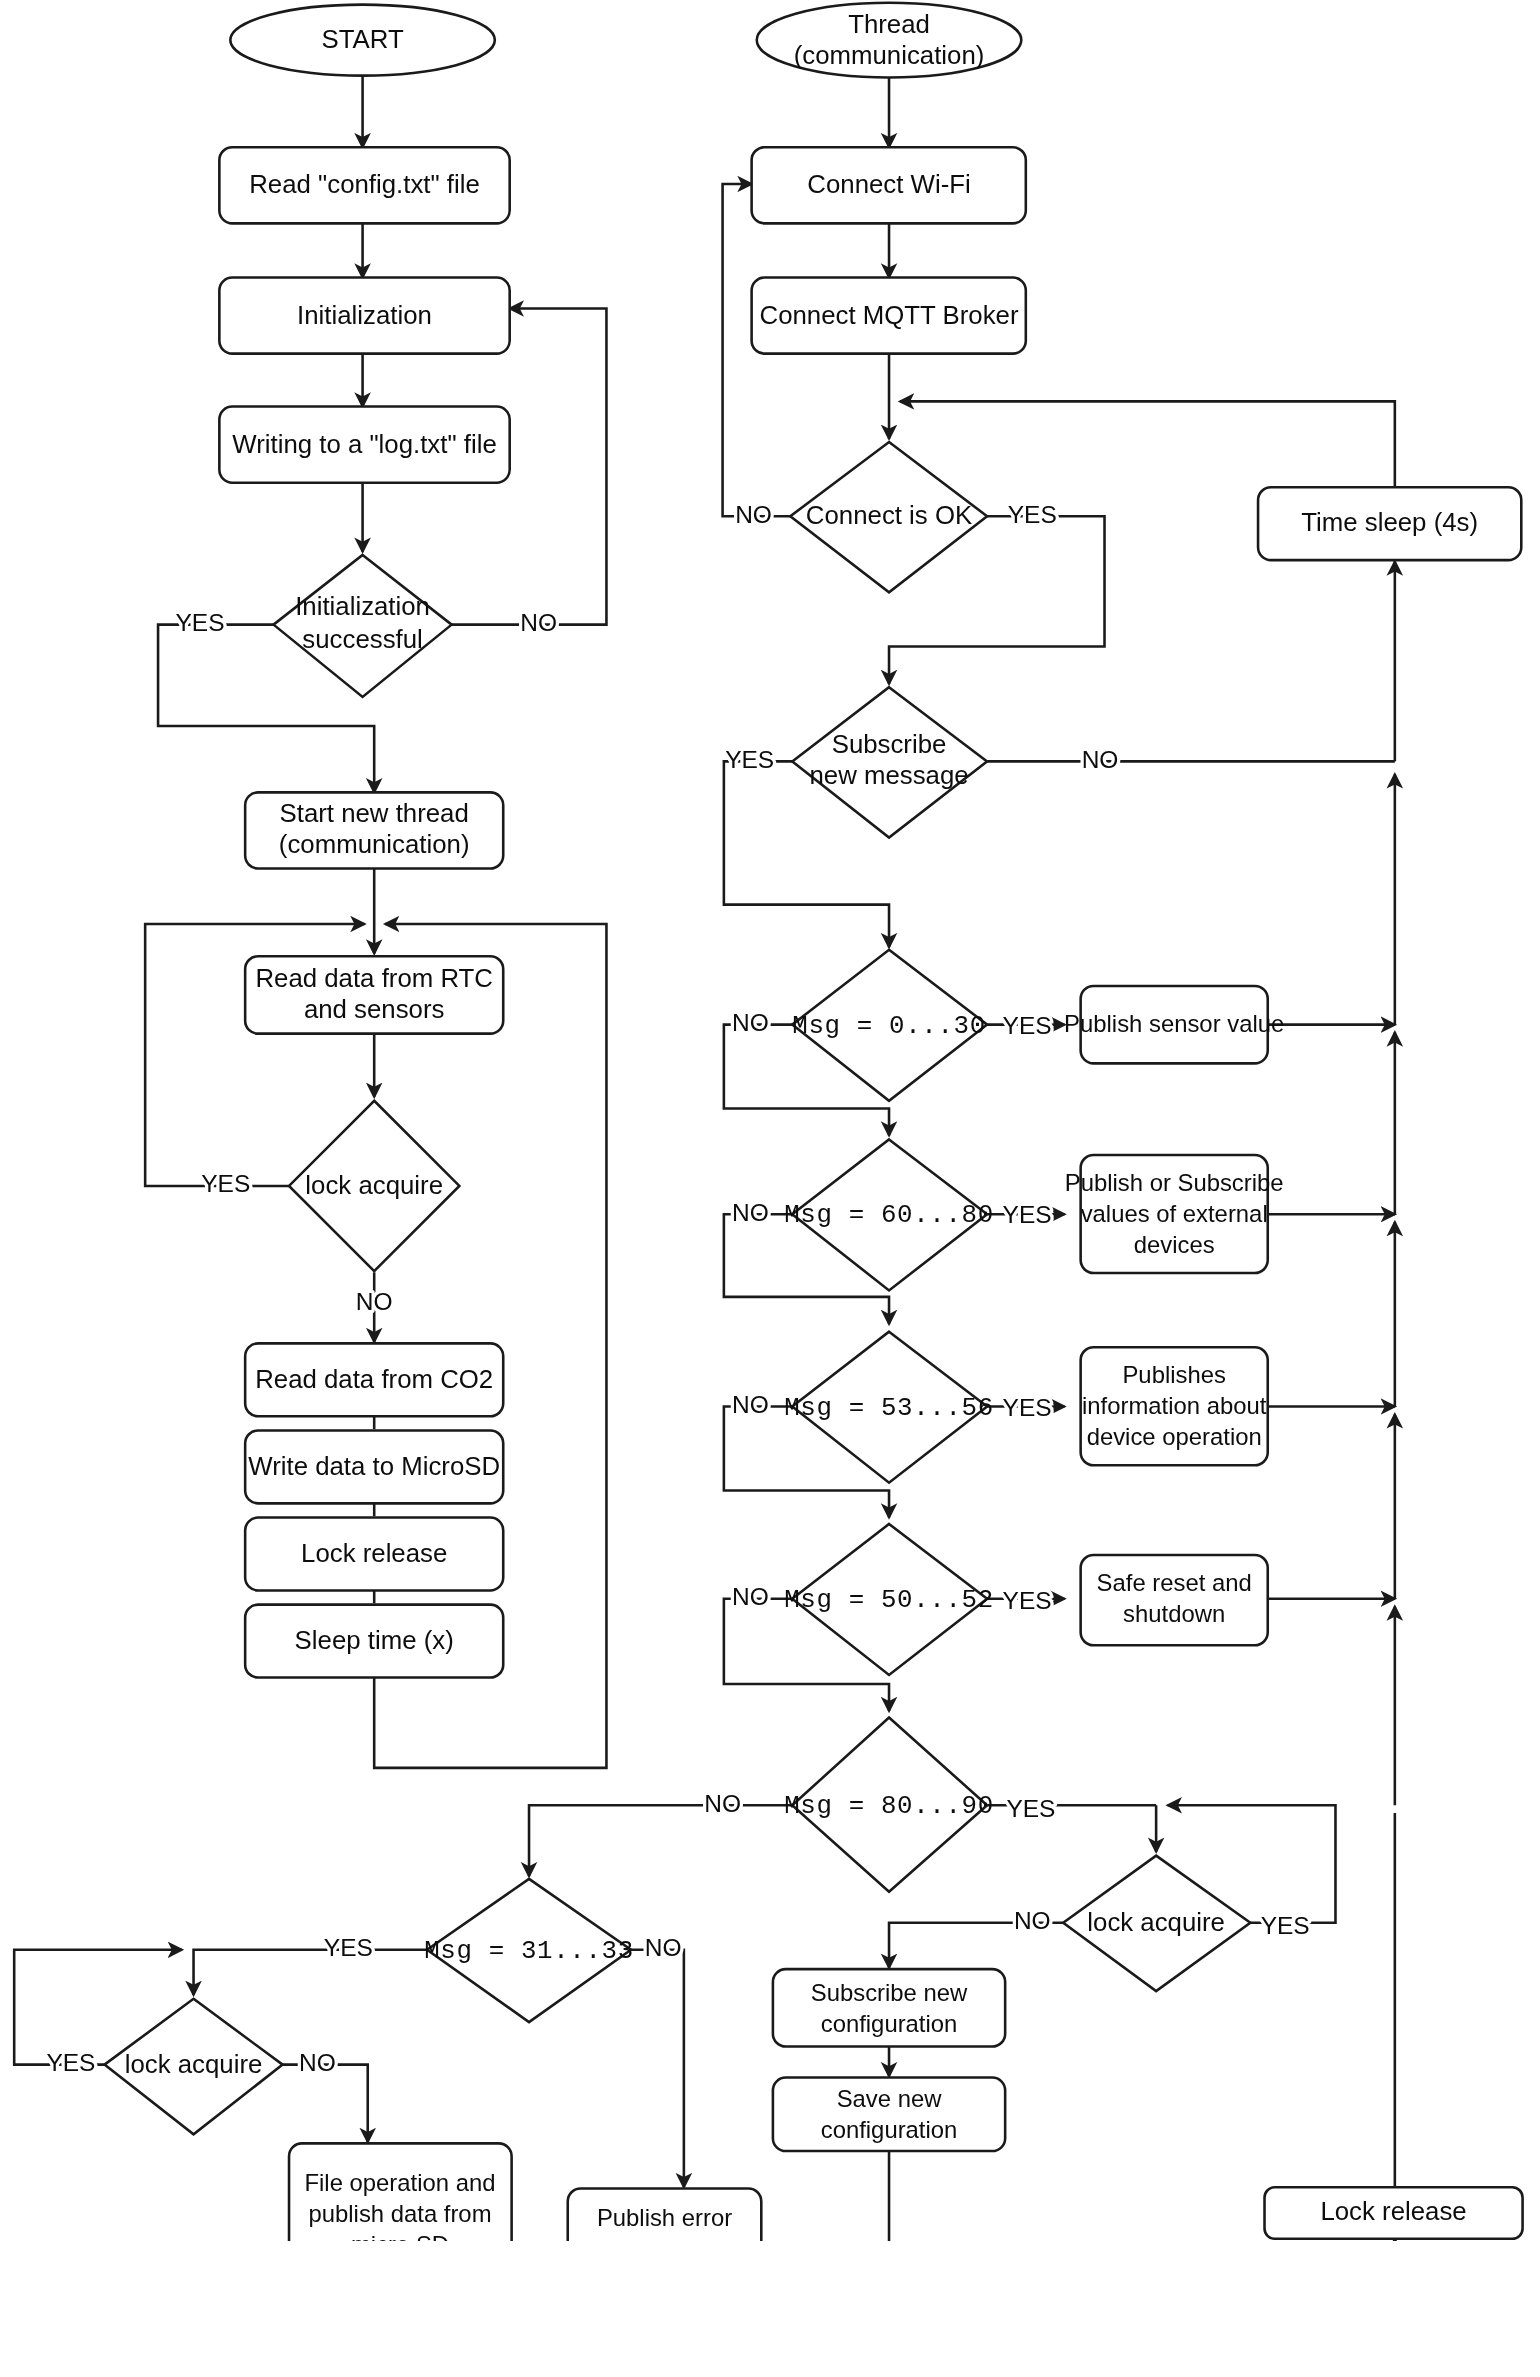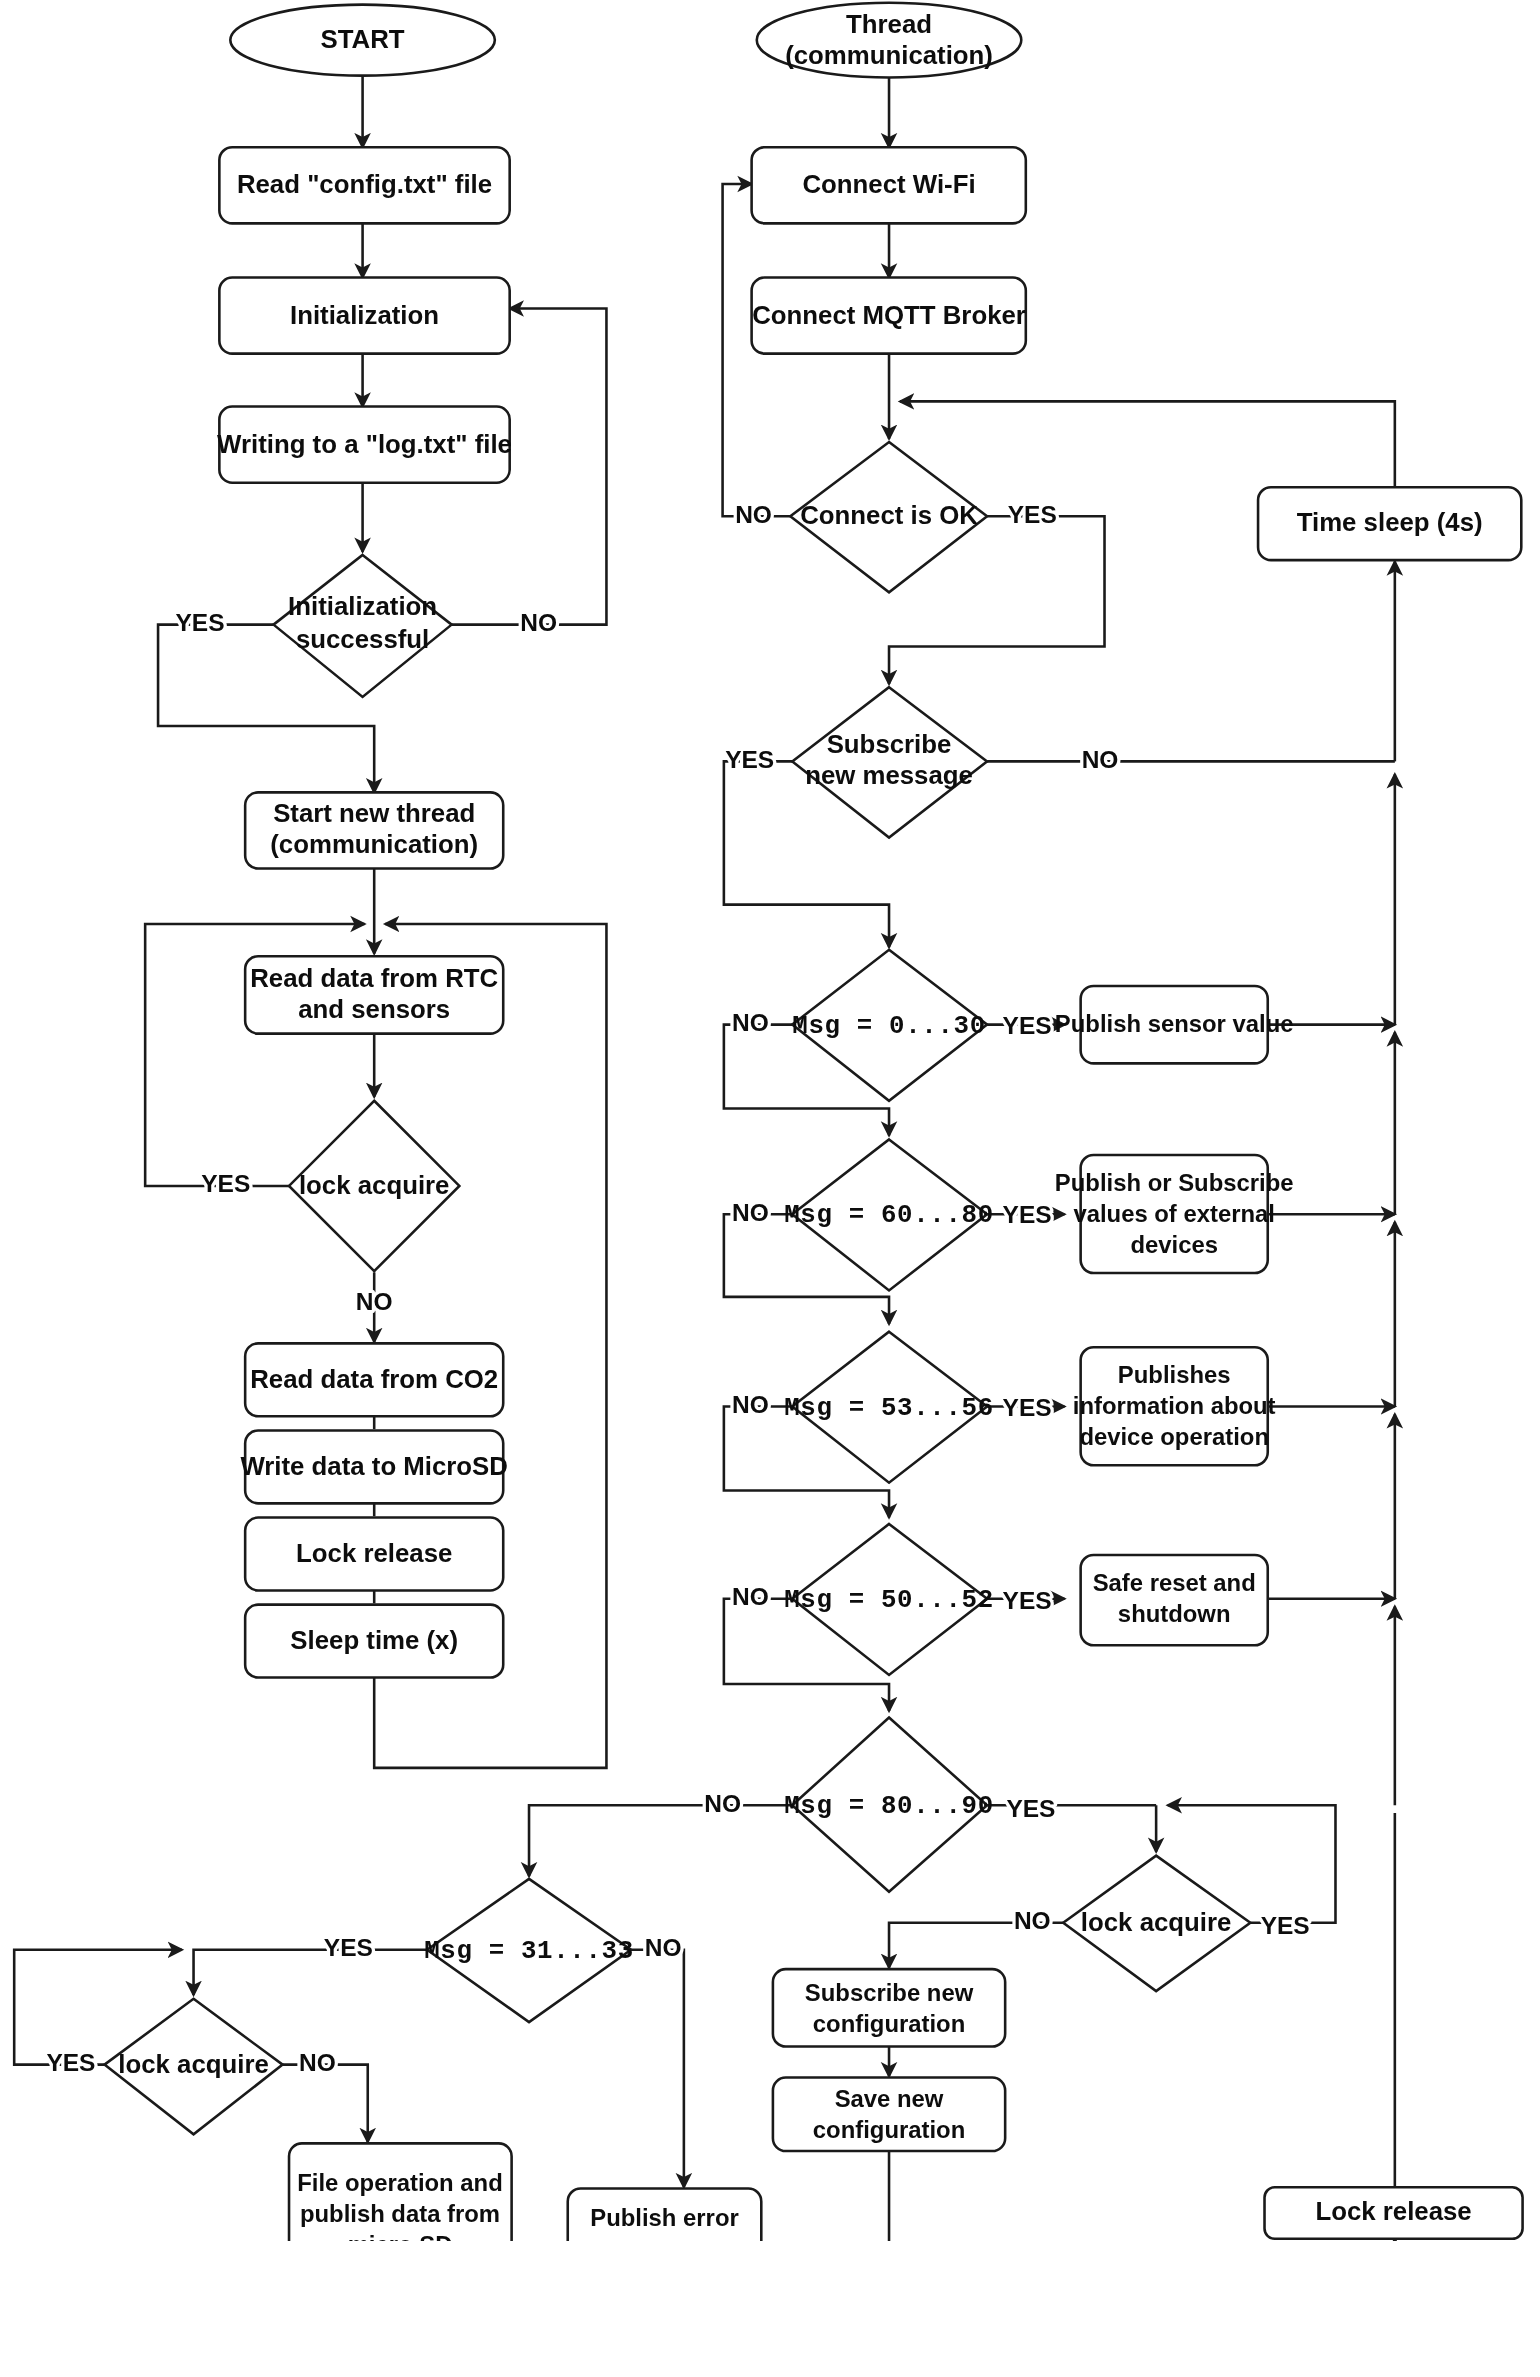--- a/index.html
+++ b/index.html
@@ -1,17 +1,17 @@
 <!DOCTYPE html>
 <html style="font-size:10.3px"><head>
 <meta charset="utf-8">
 <style>
   html,body{margin:0;padding:0;background:#ffffff;}
   body{font-family:"Liberation Sans",sans-serif;}
-  #stage{position:relative;width:1540px;height:2241px;background:#ffffff;overflow:hidden;font-weight:bold;}
+  #stage{position:relative;width:1540px;height:2241px;background:#ffffff;overflow:hidden;}
   svg#flow{position:absolute;left:0;top:0;width:1540px;height:2377px;display:block;}
   .shape{fill:#ffffff;stroke:#1a1a1a;stroke-width:4;}
   .edge{fill:none;stroke:#1a1a1a;stroke-width:4;}
   .nodetext{font-family:"Liberation Sans",sans-serif;font-size:40px;fill:#0d0d0d;text-anchor:middle;dominant-baseline:middle;}
   .nodetext.mono{font-family:"Liberation Mono",monospace;font-size:40px;letter-spacing:1px;}
   .edgelabel{font-family:"Liberation Sans",sans-serif;font-size:38px;fill:#0d0d0d;text-anchor:middle;dominant-baseline:middle;}
   .lbl-white{paint-order:stroke fill;stroke:#ffffff;stroke-width:10px;stroke-linejoin:round;}
 </style>
 </head>
 <body>

